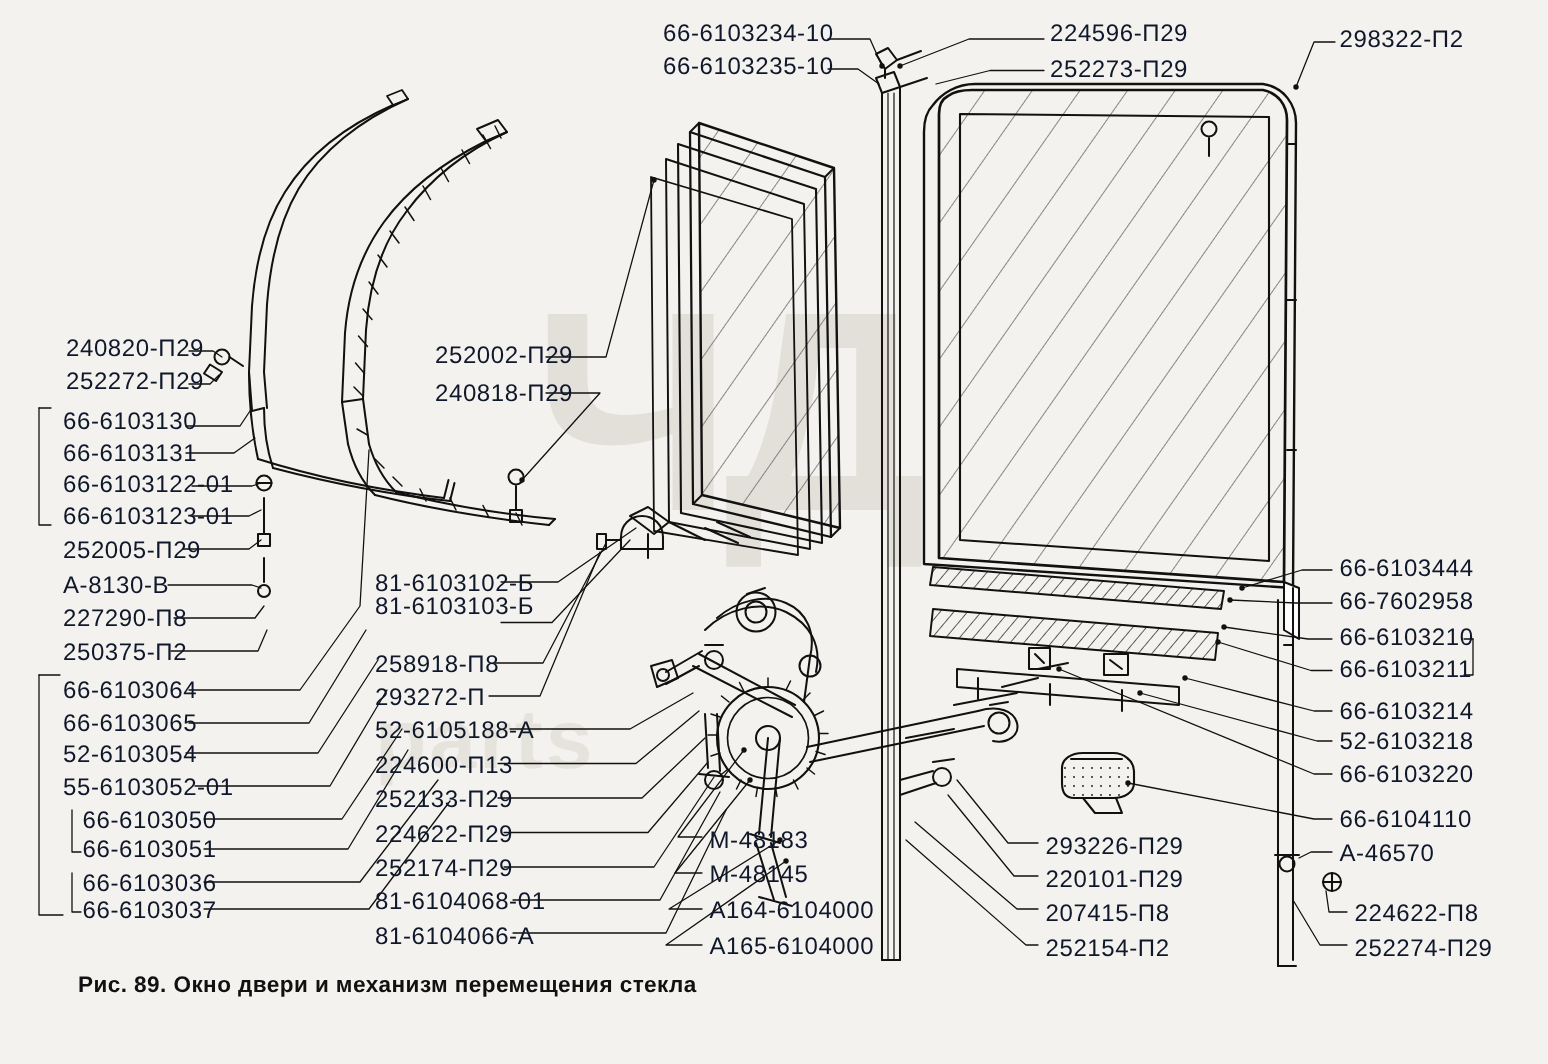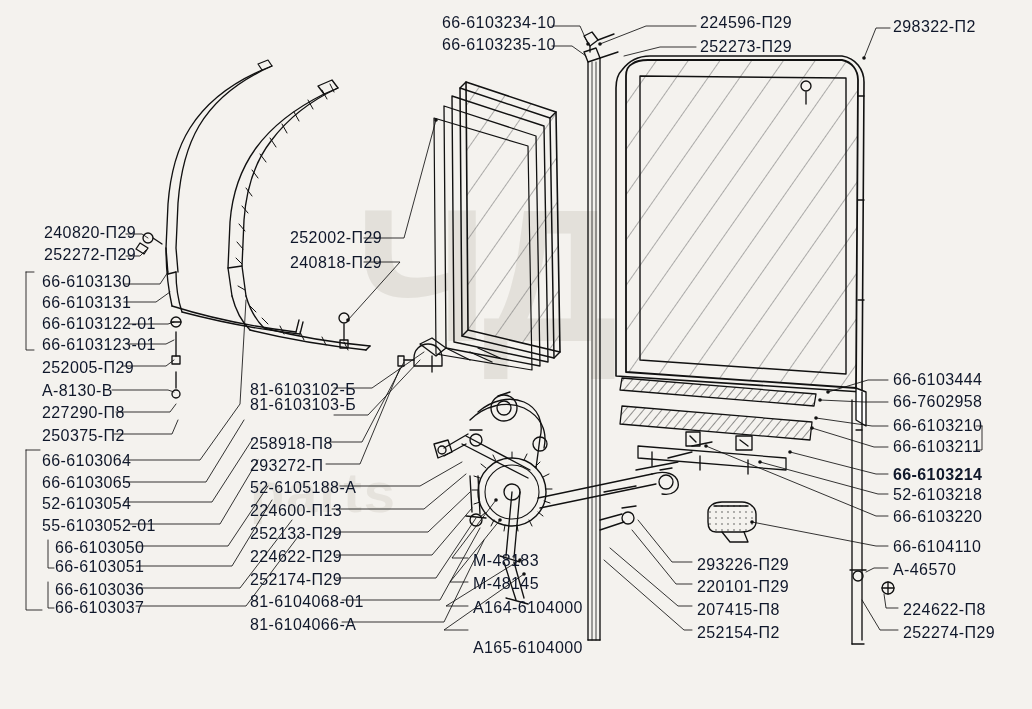--- a/index.html
+++ b/index.html
@@ -385,32 +385,33 @@
   <div class="lbl" style="left:250px;top:502px;">224600-П13</div>
   <div class="lbl" style="left:250px;top:525px;">252133-П29</div>
   <div class="lbl" style="left:250px;top:548px;">224622-П29</div>
   <div class="lbl" style="left:250px;top:571px;">252174-П29</div>
   <div class="lbl" style="left:250px;top:593px;">81-6104068-01</div>
   <div class="lbl" style="left:250px;top:616px;">81-6104066-А</div>
 
   <div class="lbl" style="left:473px;top:552px;">М-48183</div>
   <div class="lbl" style="left:473px;top:575px;">М-48145</div>
   <div class="lbl" style="left:473px;top:599px;">А164-6104000</div>
-  <div class="lbl" style="left:473px;top:623px;margin-top:16px;">А165-6104000</div>
+  <div class="lbl" style="left:473px;top:623px;">А165-6104000</div>
 
   <div class="lbl" style="left:697px;top:556px;">293226-П29</div>
   <div class="lbl" style="left:697px;top:578px;">220101-П29</div>
   <div class="lbl" style="left:697px;top:601px;">207415-П8</div>
   <div class="lbl" style="left:697px;top:624px;">252154-П2</div>
 
   <div class="lbl" style="left:893px;top:371px;">66-6103444</div>
   <div class="lbl" style="left:893px;top:393px;">66-7602958</div>
   <div class="lbl" style="left:893px;top:417px;">66-6103210</div>
   <div class="lbl" style="left:893px;top:438px;">66-6103211</div>
-  <div class="lbl" style="left:893px;top:466px;font-weight:bold;">66-6103214</div>
+  <div class="lbl" style="left:893px;top:466px;">66-6103214</div>
   <div class="lbl" style="left:893px;top:486px;">52-6103218</div>
   <div class="lbl" style="left:893px;top:508px;">66-6103220</div>
   <div class="lbl" style="left:893px;top:538px;">66-6104110</div>
   <div class="lbl" style="left:893px;top:561px;">А-46570</div>
   <div class="lbl" style="left:903px;top:601px;">224622-П8</div>
   <div class="lbl" style="left:903px;top:624px;">252274-П29</div>
 
+  <div class="caption">Рис. 89.  Окно двери и механизм перемещения стекла</div>
 </div>
 
 </body></html>

